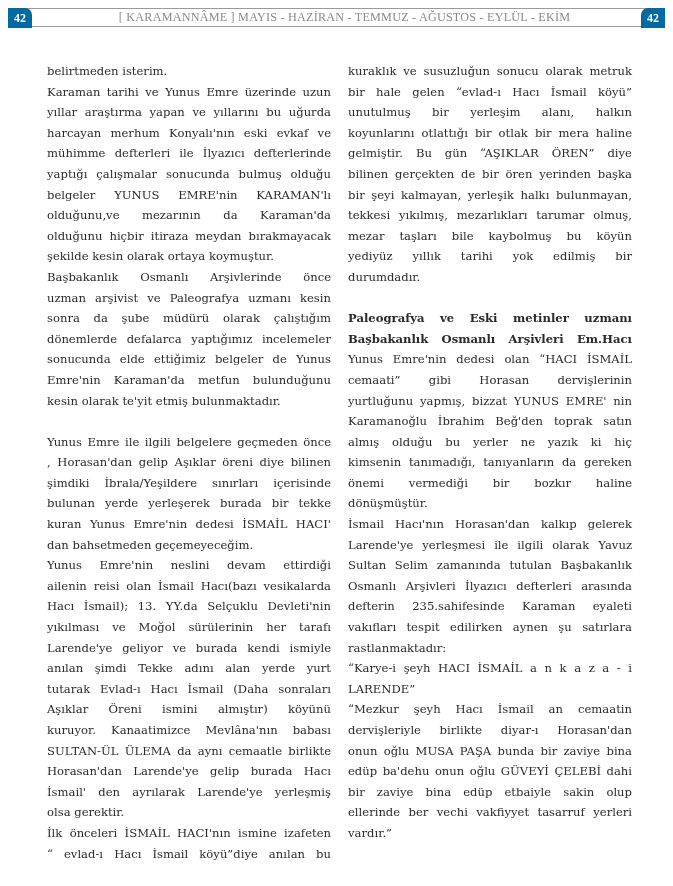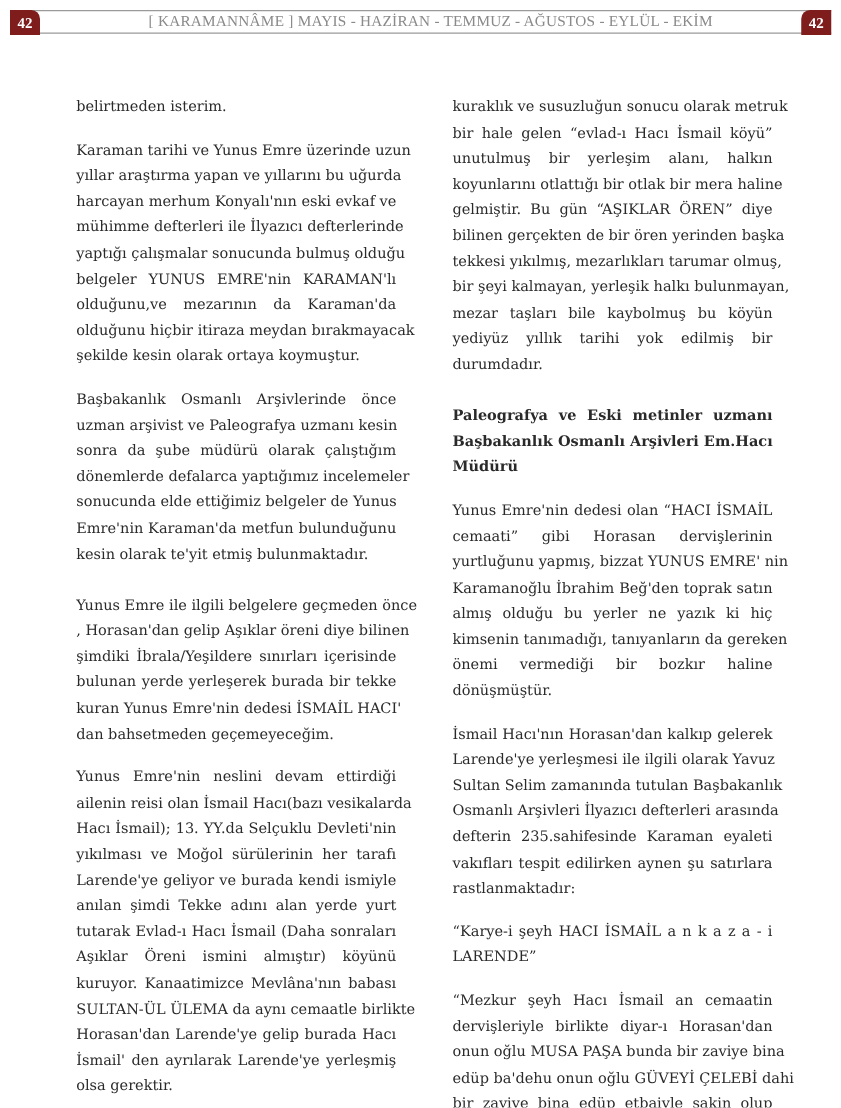--- a/index.html
+++ b/index.html
@@ -1,32 +1,32 @@
 <!DOCTYPE html>
 <html><head>
 <meta charset="utf-8">
 <style>
   html, body { margin: 0; padding: 0; background: #ffffff; }
   body { width: 673px; height: 886px; position: relative; overflow: hidden;
          font-family: "DejaVu Serif", "Liberation Serif", serif; color: #2a2a2a; }
   .header { position: absolute; left: 0; top: 0; width: 673px; height: 36px; }
   .header-bar { position: absolute; left: 8px; right: 8px; top: 8px; height: 17px;
                 border-top: 1.5px solid #9a9a9a; border-bottom: 1.5px solid #9a9a9a; }
-  .page-badge { position: absolute; top: 8px; height: 20px; width: 24px; background: #7f1d1d;
+  .page-badge { position: absolute; top: 8px; height: 20px; width: 24px; background: #0369a1;
                 color: #fff; font-family: "Liberation Serif", serif; font-size: 12px; font-weight: bold;
                 line-height: 20px; text-align: center; }
   .page-badge.left { left: 8px; border-top-right-radius: 7px; }
   .page-badge.right { right: 8px; border-top-left-radius: 7px; }
   .header-title { position: absolute; left: 16px; right: 0; top: 9px; text-align: center;
                   font-family: "Liberation Serif", serif; font-size: 12.2px; color: #8a8a8a;
                   letter-spacing: 0.2px; line-height: 17px; }
   .col { position: absolute; top: 61px; width: 284px; font-size: 11.6px; line-height: 20.6px; }
   .col.left { left: 47px; }
   .col.right { left: 348px; }
-  .col p { margin: 14px; text-align: justify; text-align-last: left; }
+  .col p { margin: 0; text-align: justify; text-align-last: left; }
   .col p.gap { margin-top: 20.6px; }
   .col p.heading { font-weight: bold; margin-top: 20.6px; }
   .line { display: block; text-align: justify; text-align-last: justify; white-space: nowrap; }
   .line.last { text-align-last: left; }
 </style>
 </head>
 <body>
 
 <div class="header">
   <div class="header-bar"></div>
@@ -88,30 +88,29 @@
     </p>
   </div>
 <div class="col right" id="col-right">
     <p>
       <span class="line">kuraklık ve susuzluğun sonucu olarak metruk</span>
       <span class="line">bir hale gelen  “evlad-ı Hacı İsmail köyü”</span>
       <span class="line">unutulmuş bir yerleşim alanı, halkın</span>
       <span class="line">koyunlarını otlattığı bir otlak bir mera haline</span>
       <span class="line">gelmiştir. Bu gün “AŞIKLAR ÖREN” diye</span>
       <span class="line">bilinen gerçekten de bir ören yerinden başka</span>
+      <span class="line">bir şeyi kalmayan, yerleşik halkı bulunmayan,</span>
       <span class="line">tekkesi yıkılmış, mezarlıkları tarumar olmuş,</span>
-      <span class="line">bir şeyi kalmayan, yerleşik halkı bulunmayan,</span>
       <span class="line">mezar taşları bile kaybolmuş bu köyün</span>
       <span class="line">yediyüz yıllık tarihi yok edilmiş bir</span>
       <span class="line last">durumdadır.</span>
     </p>
     <p class="heading">
       <span class="line">Paleografya ve Eski metinler uzmanı</span>
       <span class="line">Başbakanlık Osmanlı Arşivleri Em.Hacı</span>
-      <span class="line last">Müdürü</span>
     </p>
     <p>
       <span class="line">Yunus Emre'nin dedesi olan “HACI İSMAİL</span>
       <span class="line">cemaati” gibi Horasan dervişlerinin</span>
       <span class="line">yurtluğunu yapmış, bizzat YUNUS EMRE' nin</span>
       <span class="line">Karamanoğlu İbrahim Beğ'den toprak satın</span>
       <span class="line">almış olduğu bu yerler ne yazık ki  hiç</span>
       <span class="line">kimsenin tanımadığı, tanıyanların da gereken</span>
       <span class="line">önemi vermediği bir bozkır haline</span>
       <span class="line last">dönüşmüştür.</span>

